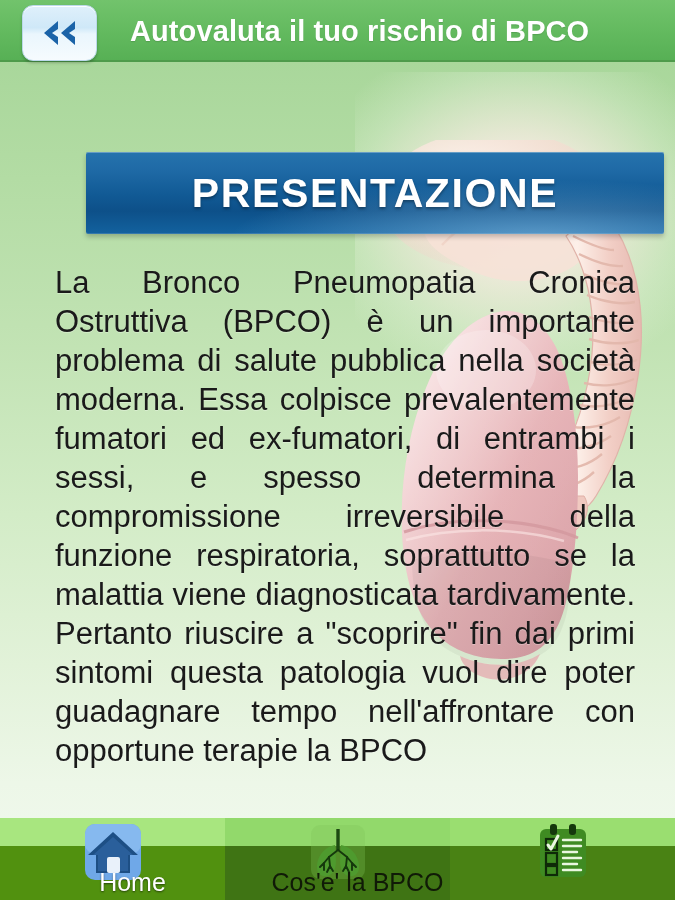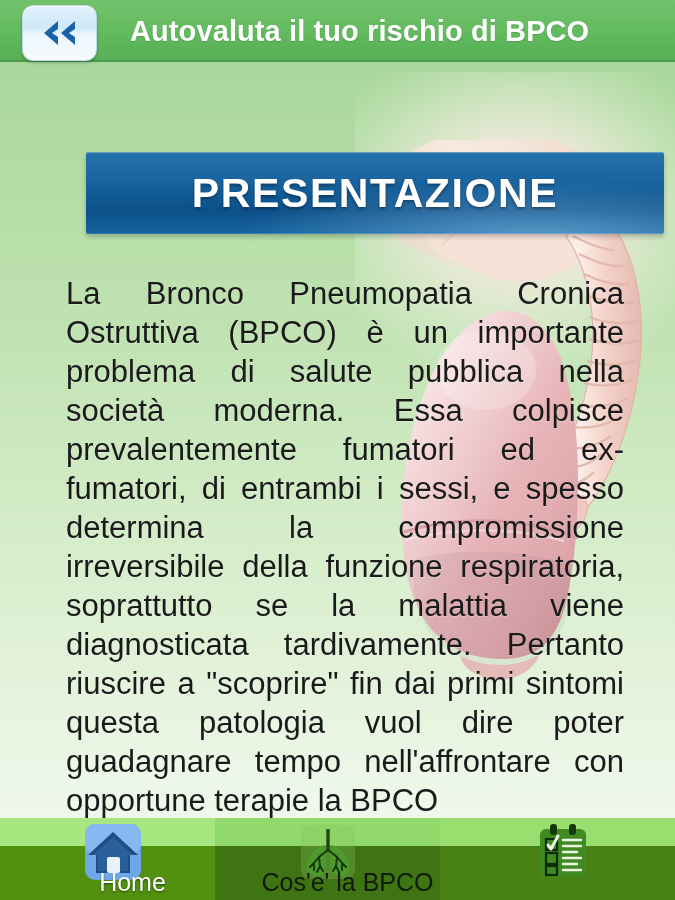--- a/index.html
+++ b/index.html
@@ -106,21 +106,21 @@
     white-space:nowrap;
   }
 
   
   #body-text {
     position:absolute; left:50px; top:196px;
     width:590px;
     z-index:10;
   }
   #body-text p {
-    margin:16px;
+    margin:5px;
     color:#1a1a1a;
     font-size:31px;
     line-height:39px;
     text-align:justify;
     text-shadow:0 1px 0 rgba(255,255,255,.28);
   }
 
   
   #tabbar {
     position:absolute; left:0; bottom:0;
@@ -136,21 +136,21 @@
     position:absolute; left:0; top:28px;
     width:675px; height:54px;
     background:#498214;
   }
   .tab-cell {
     position:absolute; top:0;
     width:225px; height:82px;
     cursor:pointer;
   }
   .tab-cell.tab-1 { left:0; }
-  .tab-cell.tab-2 { left:215px;padding-left:12px; }
+  .tab-cell.tab-2 { left:225px;padding-left:12px; }
   .tab-cell.tab-3 { left:450px; }
   .tab-cell.active .cell-bg-top    { background:#a8e67f; }
   .tab-cell.active .cell-bg-bottom { background:#51910f; }
   .tab-cell.tab-2 .cell-bg-top    { background:#92d96b; }
   .tab-cell.tab-2 .cell-bg-bottom { background:#3f7414; }
   .cell-bg-top {
     position:absolute; left:0; top:0; width:100%; height:28px;
     background:#9ade70;
   }
   .cell-bg-bottom {

